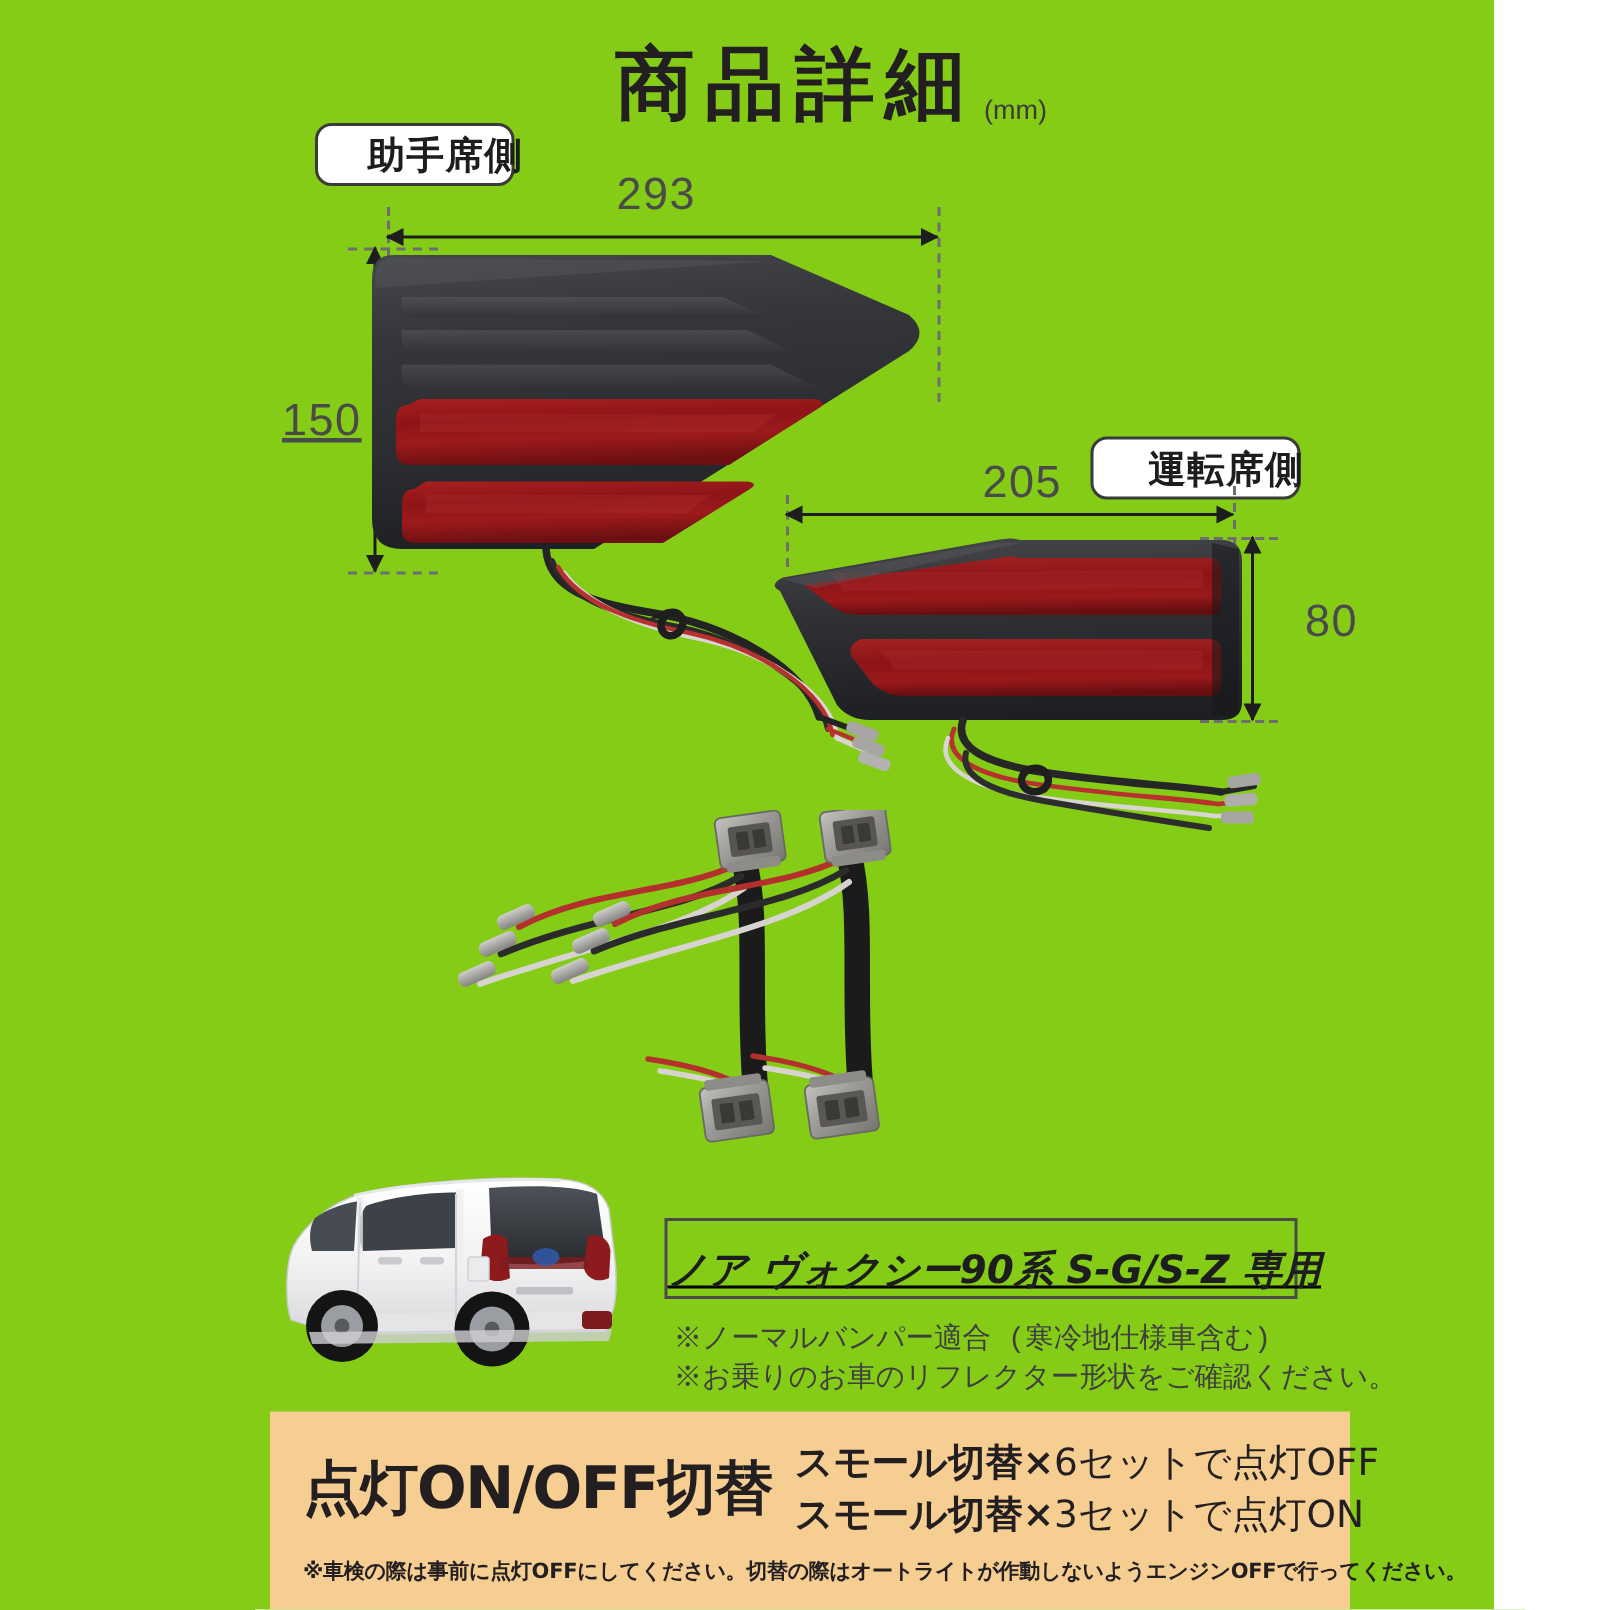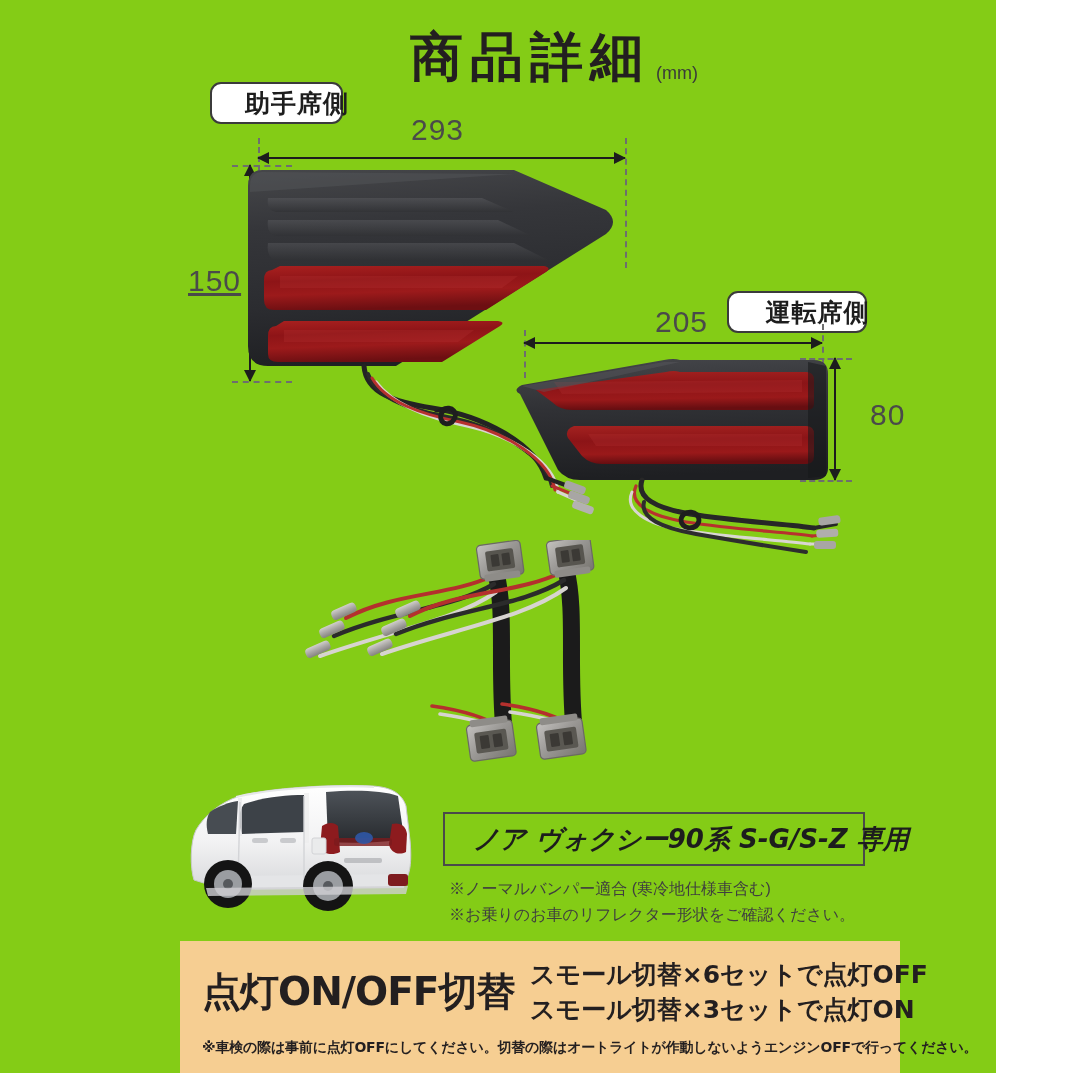--- a/index.html
+++ b/index.html
@@ -122,40 +122,41 @@
   
   #model-box {
     position: absolute;
     left: 443px;
     top: 812px;
     width: 422px;
     height: 54px;
     border: 2.5px solid #4a4a4a;
     box-sizing: border-box;
     display: flex;
-    align-items: center;
-    padding-left: 28px;
+    align-items: flex-end;
+    padding-left: 0;
+    text-decoration: underline;
   }
   #model-text {
     font-size: 26px;
     font-weight: 800;
     font-style: italic;
     color: #1d1d1d;
     letter-spacing: 0px;
     font-family: "DejaVu Sans", sans-serif;
     white-space: nowrap;
   }
   .note-line {
     position: absolute;
-    font-size: 16px;
+    font-size: 19px;
     color: #3f3f3f;
     font-weight: 500;
     letter-spacing: 0px;
     white-space: nowrap;
-    font-family: Liberation Sans, sans-serif;
+    font-family: Liberation Mono, monospace;
   }
   #note-1 { left: 449px; top: 879px; }
   #note-2 { left: 449px; top: 905px; text-align: center; }
 
   
   #banner {
     position: absolute;
     left: 180px;
     top: 941px;
     width: 720px;
@@ -175,21 +176,21 @@
   }
   .banner-line {
     position: absolute;
     font-size: 25px;
     color: #231f20;
     font-weight: 600;
     letter-spacing: 0px;
     white-space: nowrap;
     font-family: "DejaVu Sans", sans-serif;
   }
-  .banner-line b { font-weight: 700; text-align: right; }
+  .banner-line b { font-weight: 400; text-align: right; }
   #banner-line-1 { left: 350px; top: 17px; }
   #banner-line-2 { left: 350px; top: 52px; }
   #banner-note {
     position: absolute;
     left: 22px;
     top: 98px;
     font-size: 14px;
     font-weight: 700;
     color: #231f20;
     letter-spacing: -0.2px;

